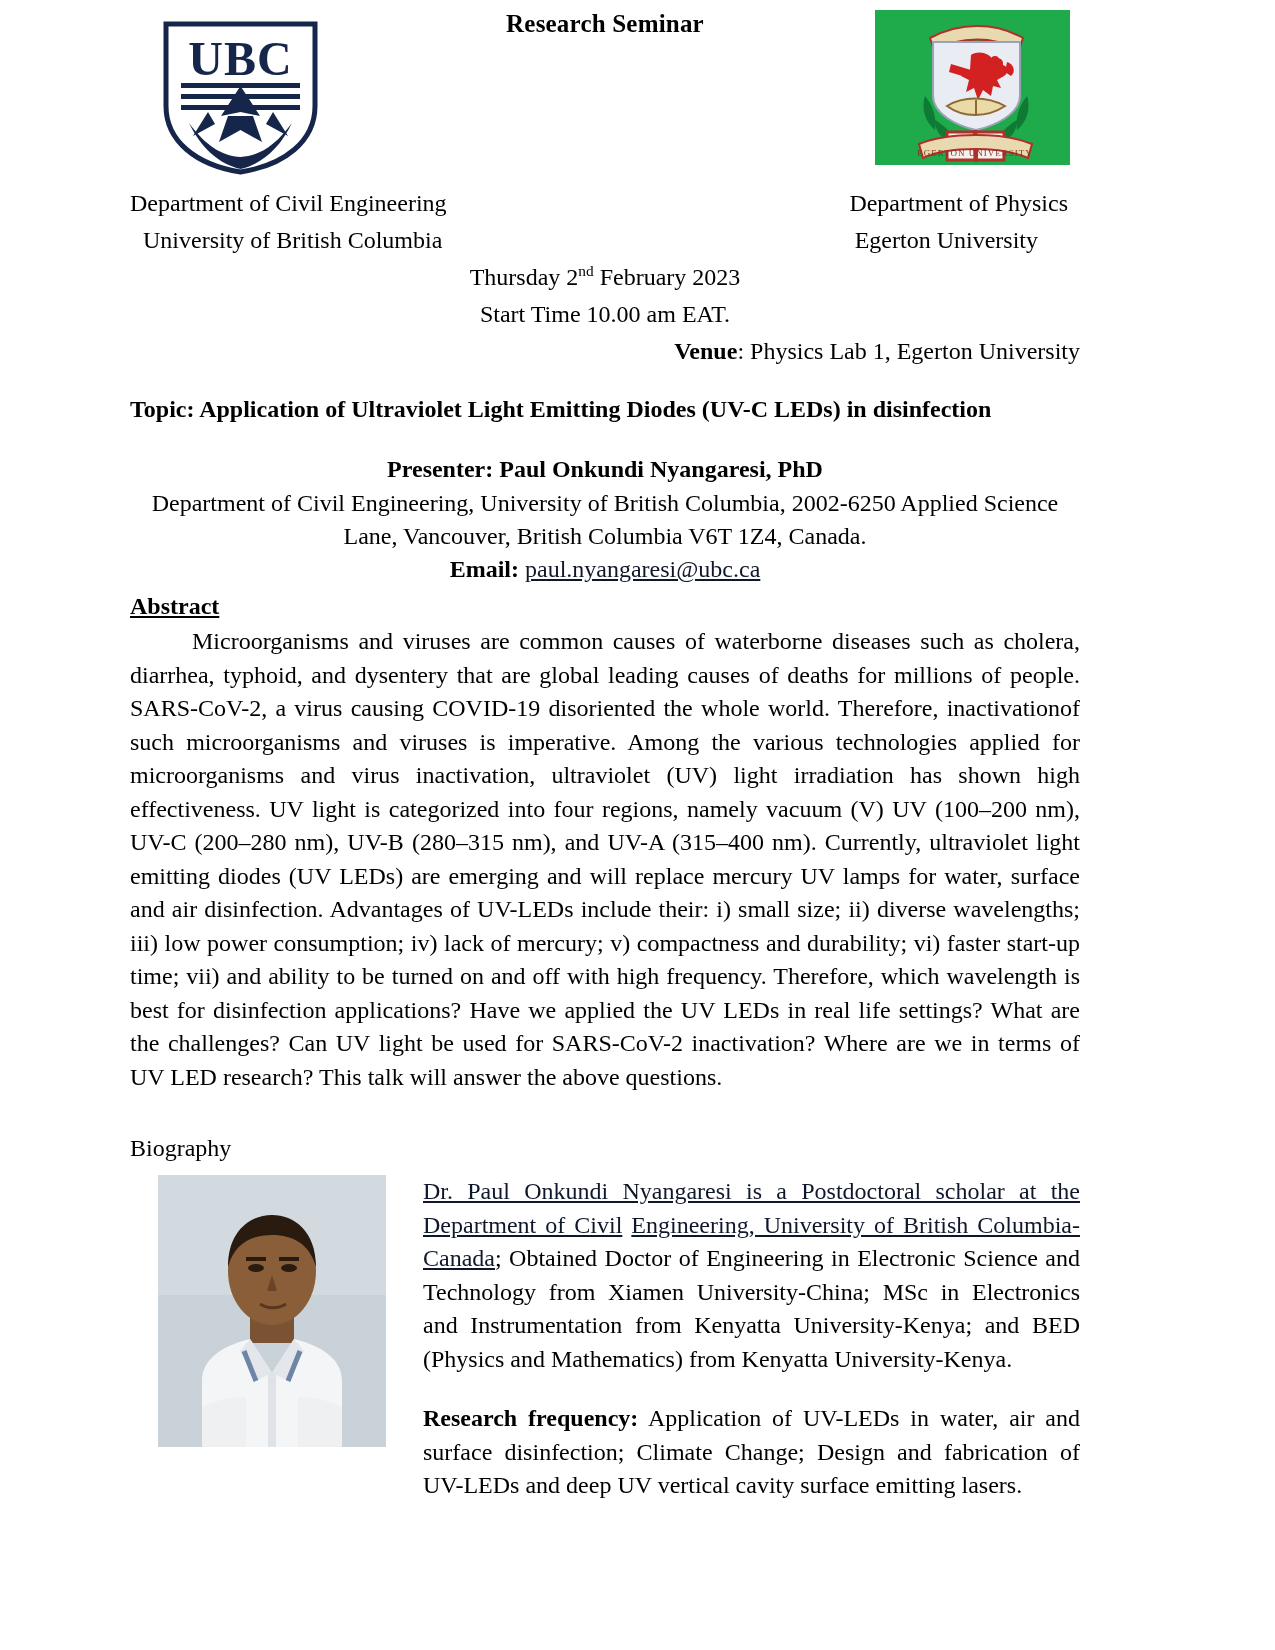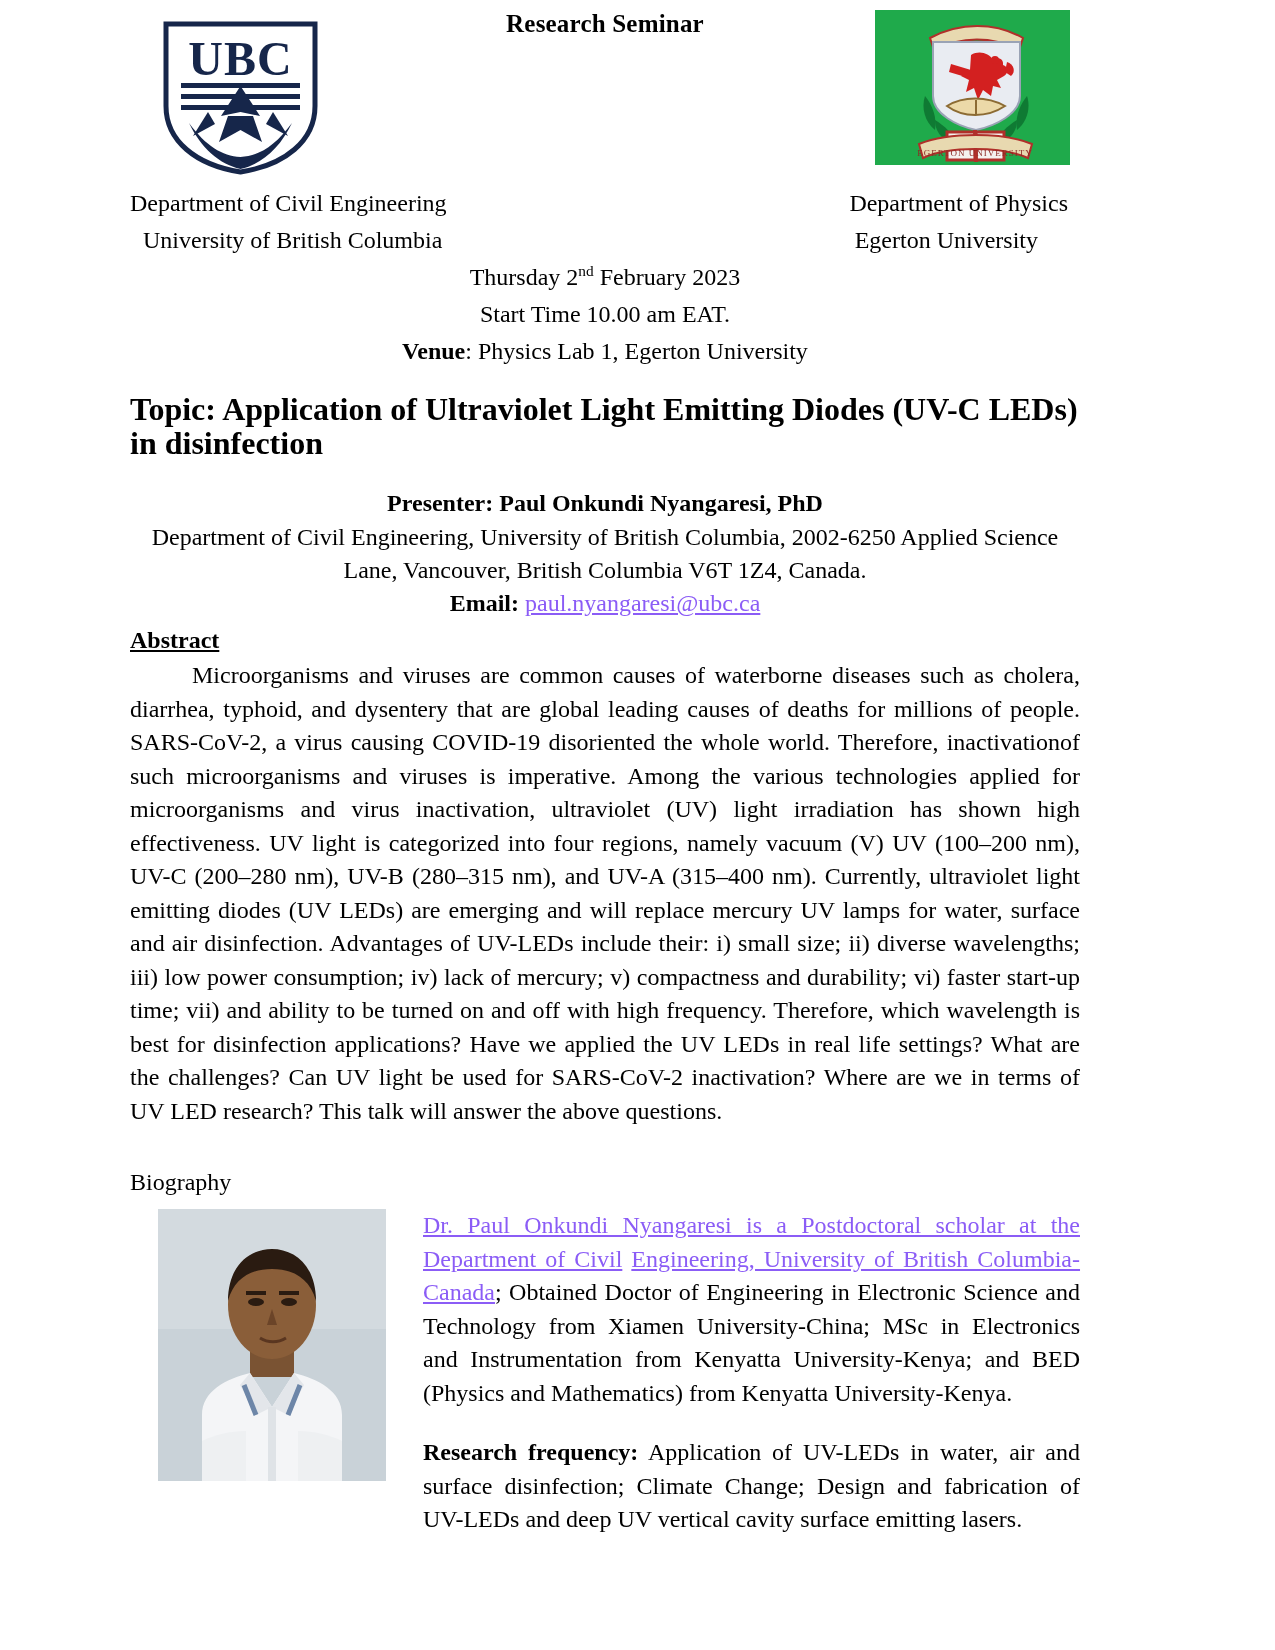--- a/index.html
+++ b/index.html
@@ -89,27 +89,27 @@
     line-height: 37px;
   }
   sup {
     font-size: 0.64em;
     vertical-align: super;
     line-height: 0;
   }
   .venue-line {
     font-size: 24px;
     line-height: 37px;
-    text-align: center;
+    text-align: right;
     margin-left: 0;
   }
   .b { font-weight: bold; }
 
   .topic-line {
-    font-size: 32px;
+    font-size: 24px;
     font-weight: bold;
     line-height: 34px;
     margin-top: 22px;
   }
   .presenter-line {
     font-size: 24px;
     font-weight: bold;
     text-align: center;
     line-height: 36px;
     margin-top: 25px;
@@ -118,21 +118,21 @@
     font-size: 24px;
     text-align: center;
     line-height: 33px;
   }
   .email-line {
     font-size: 24px;
     text-align: center;
     line-height: 33px;
   }
   a.link {
-    color: #8b5cf6;
+    color: #0f172a;
     text-decoration: underline;
   }
 
   .section-head {
     font-size: 24px;
     font-weight: bold;
     line-height: 33px;
     margin-top: 4px;
     text-decoration: underline;
   }

